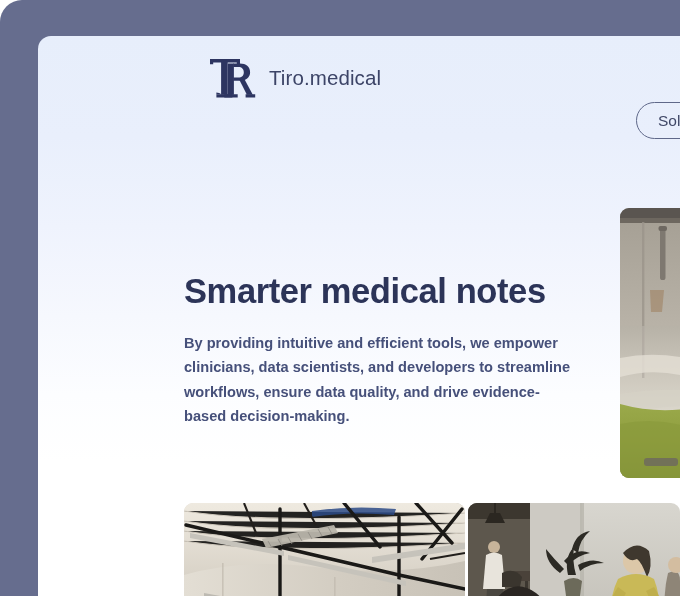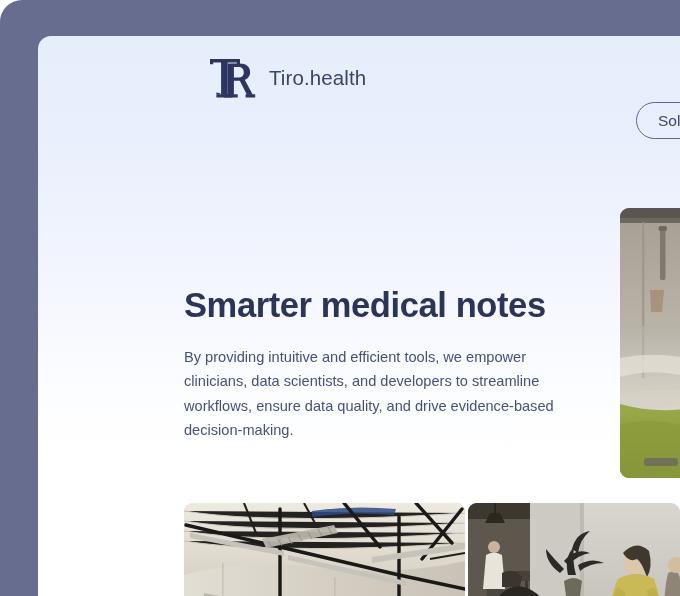--- a/index.html
+++ b/index.html
@@ -116,35 +116,35 @@
   #mission-eyebrow {
     font-size: 14.5px;
     font-weight: 600;
     letter-spacing: 1.15px;
     color: #7ed2aa;
     text-transform: uppercase;
     line-height: 1.1;
   }
 
   #mission-heading {
-    margin-top: 20px;
+    margin-top: 6px;
     font-size: 34.5px;
     line-height: 1.12;
     font-weight: 700;
     color: #2c3458;
     letter-spacing: -0.4px;
   }
 
   #mission-body {
     margin-top: 20px;
     width: 392px;
     font-size: 14.6px;
     line-height: 24.5px;
     color: #46507a;
-    font-weight: 400;
+    font-weight: 700;
   }
 
   
   .photo {
     position: absolute;
     border-radius: 9px;
     overflow: hidden;
   }
 
   #photo-right {
@@ -201,21 +201,21 @@
               <path d="M25.3 11.6 h6.6 c6.1 0 10.2 3.4 10.2 8.6 c0 5.3 -4.2 8.6 -10.5 8.6 h-6.3 v-3.3 h5.1
                        c3.4 0 5.4 -2 5.4 -5.3 c0 -3.3 -2 -5.3 -5.5 -5.3 h-5 z"></path>
 
               <path d="M31.2 27.6 l4.6 -1.6 l9 16.8 h-5.9 z"></path>
 
               <path d="M16.3 42.2 h13.4 v3.3 h-13.4 z"></path>
               <path d="M37.6 42.2 h9.6 v3.3 h-9.6 z"></path>
             </g>
           </svg>
         </span>
-        <span id="brand-name">Tiro.health</span>
+        <span id="brand-name">Tiro.medical</span>
       </a>
 
       <button id="nav-pill-solutions">Solutions</button>
     </header>
 
     <section id="mission-block">
       <h1 id="mission-heading">Smarter medical notes</h1>
       <p id="mission-body">By providing intuitive and efficient tools, we empower clinicians, data scientists, and developers to streamline workflows, ensure data quality, and drive evidence-based decision-making.</p>
     </section>
 

